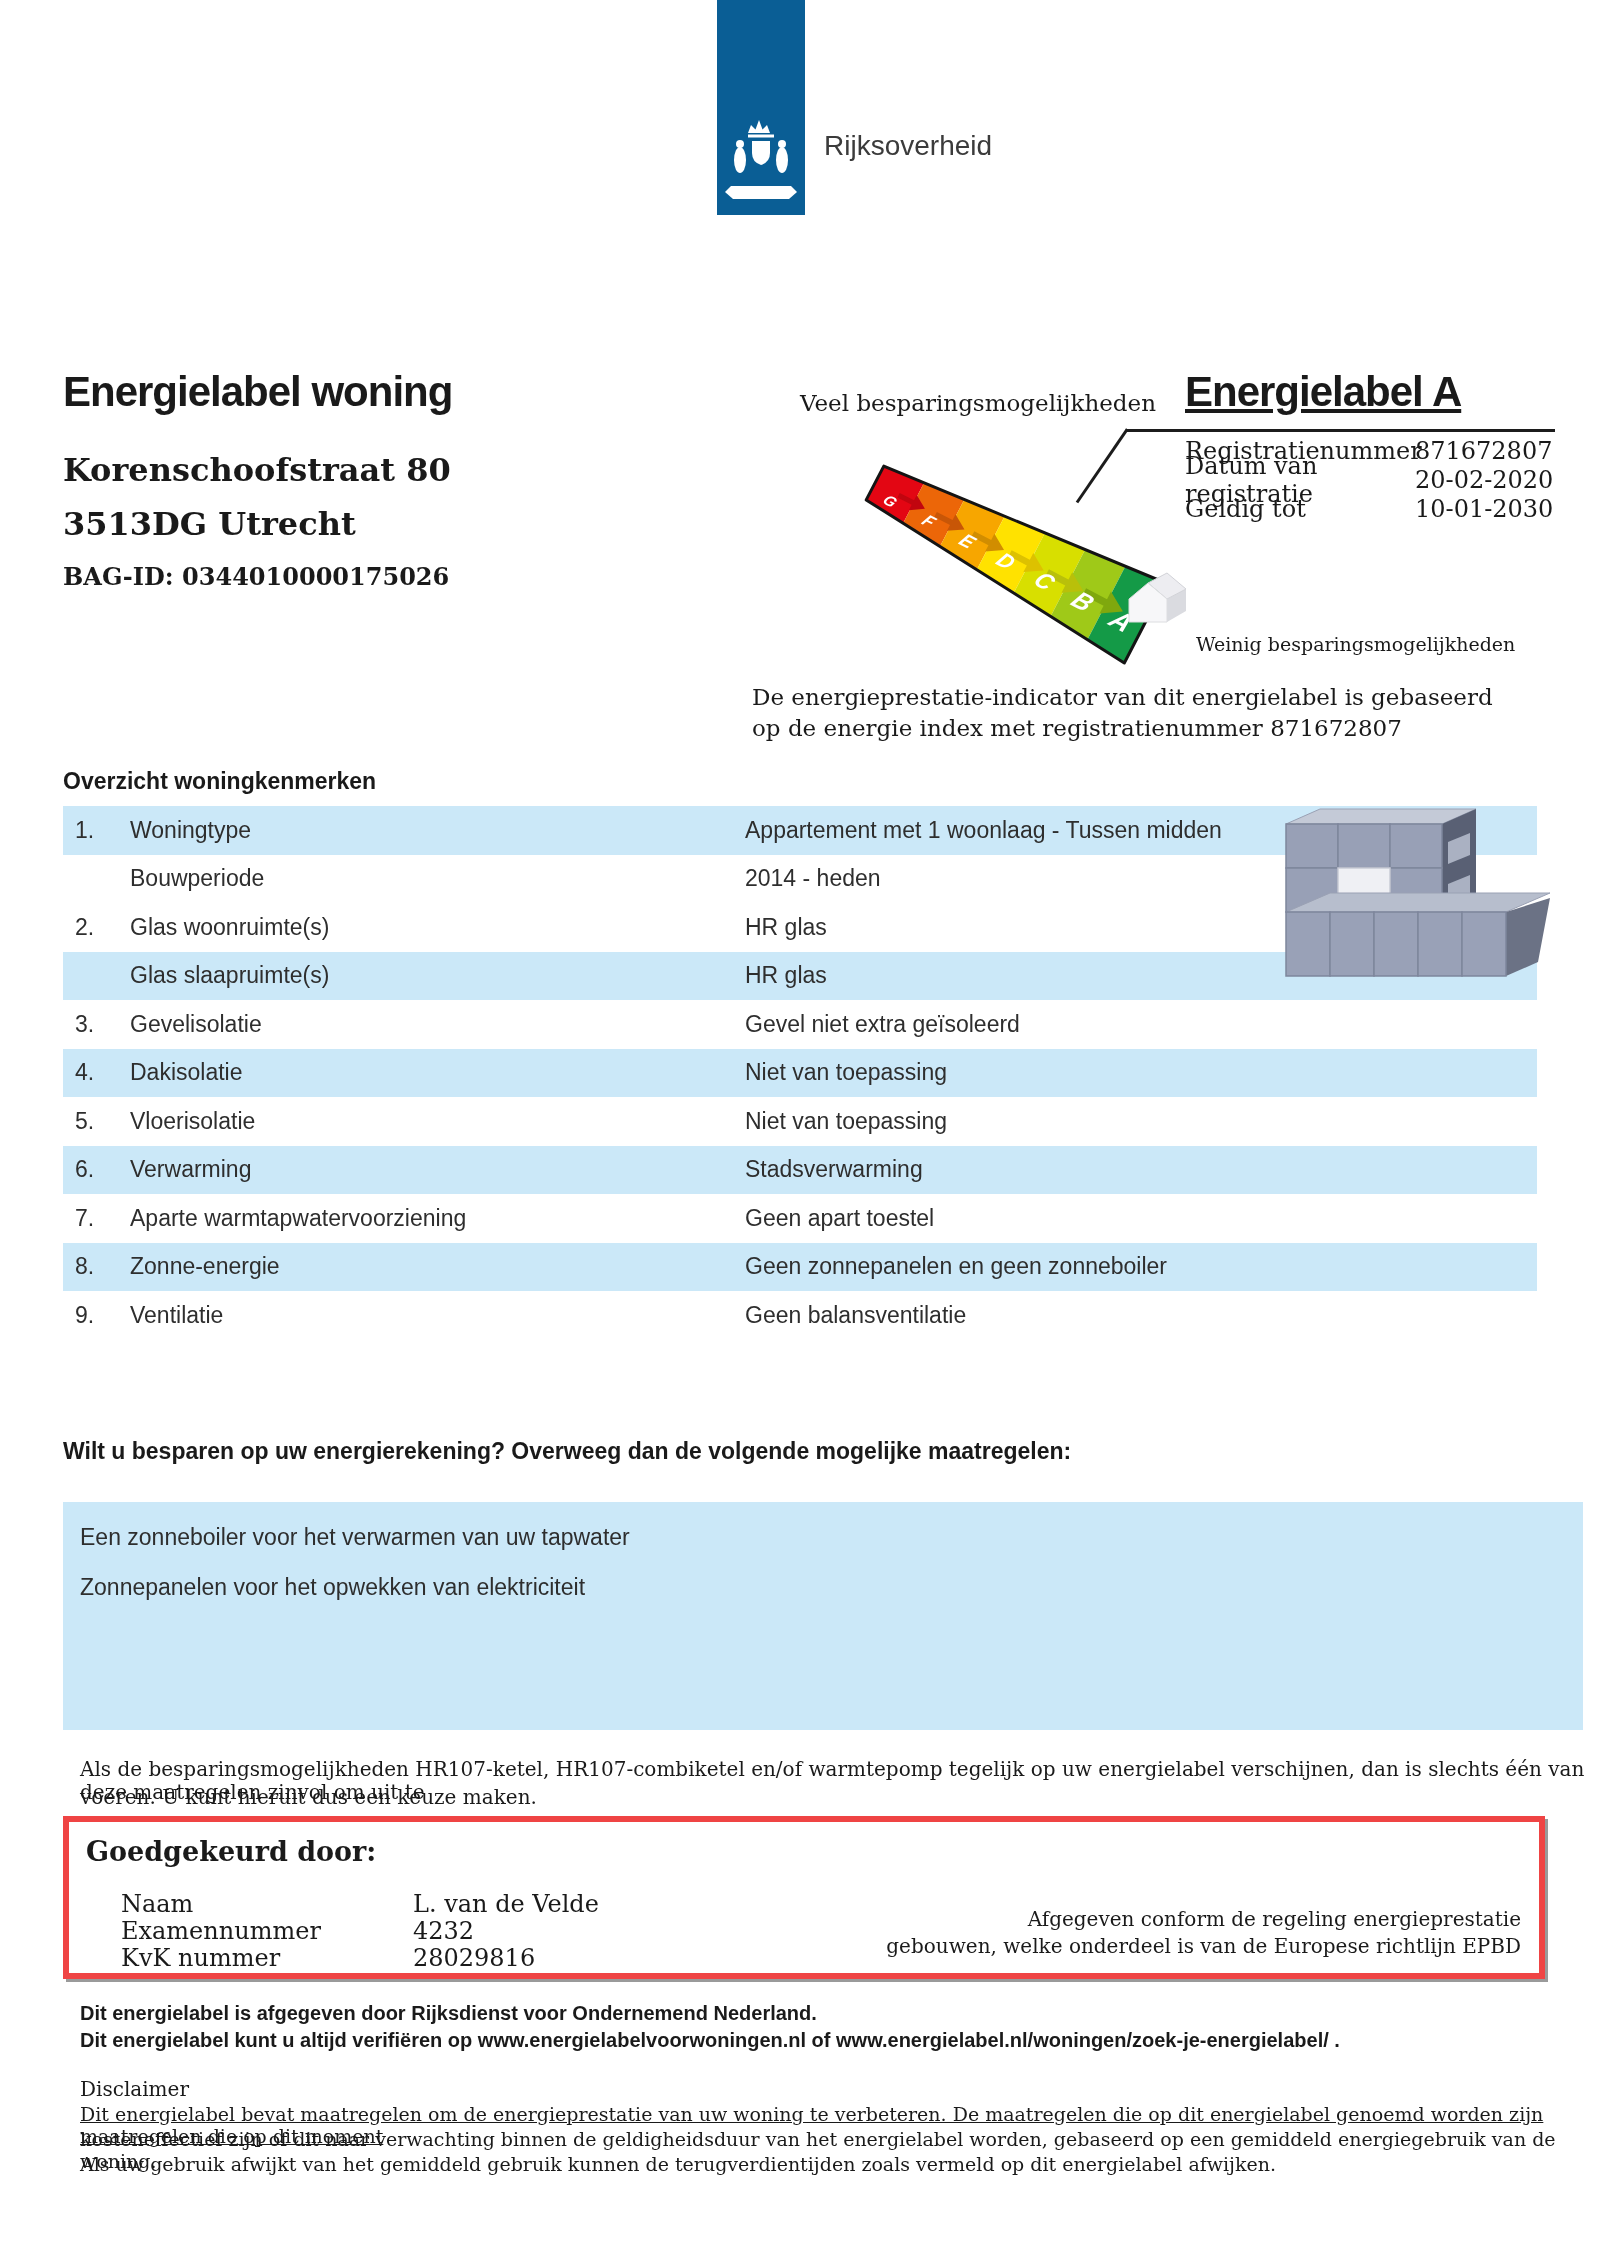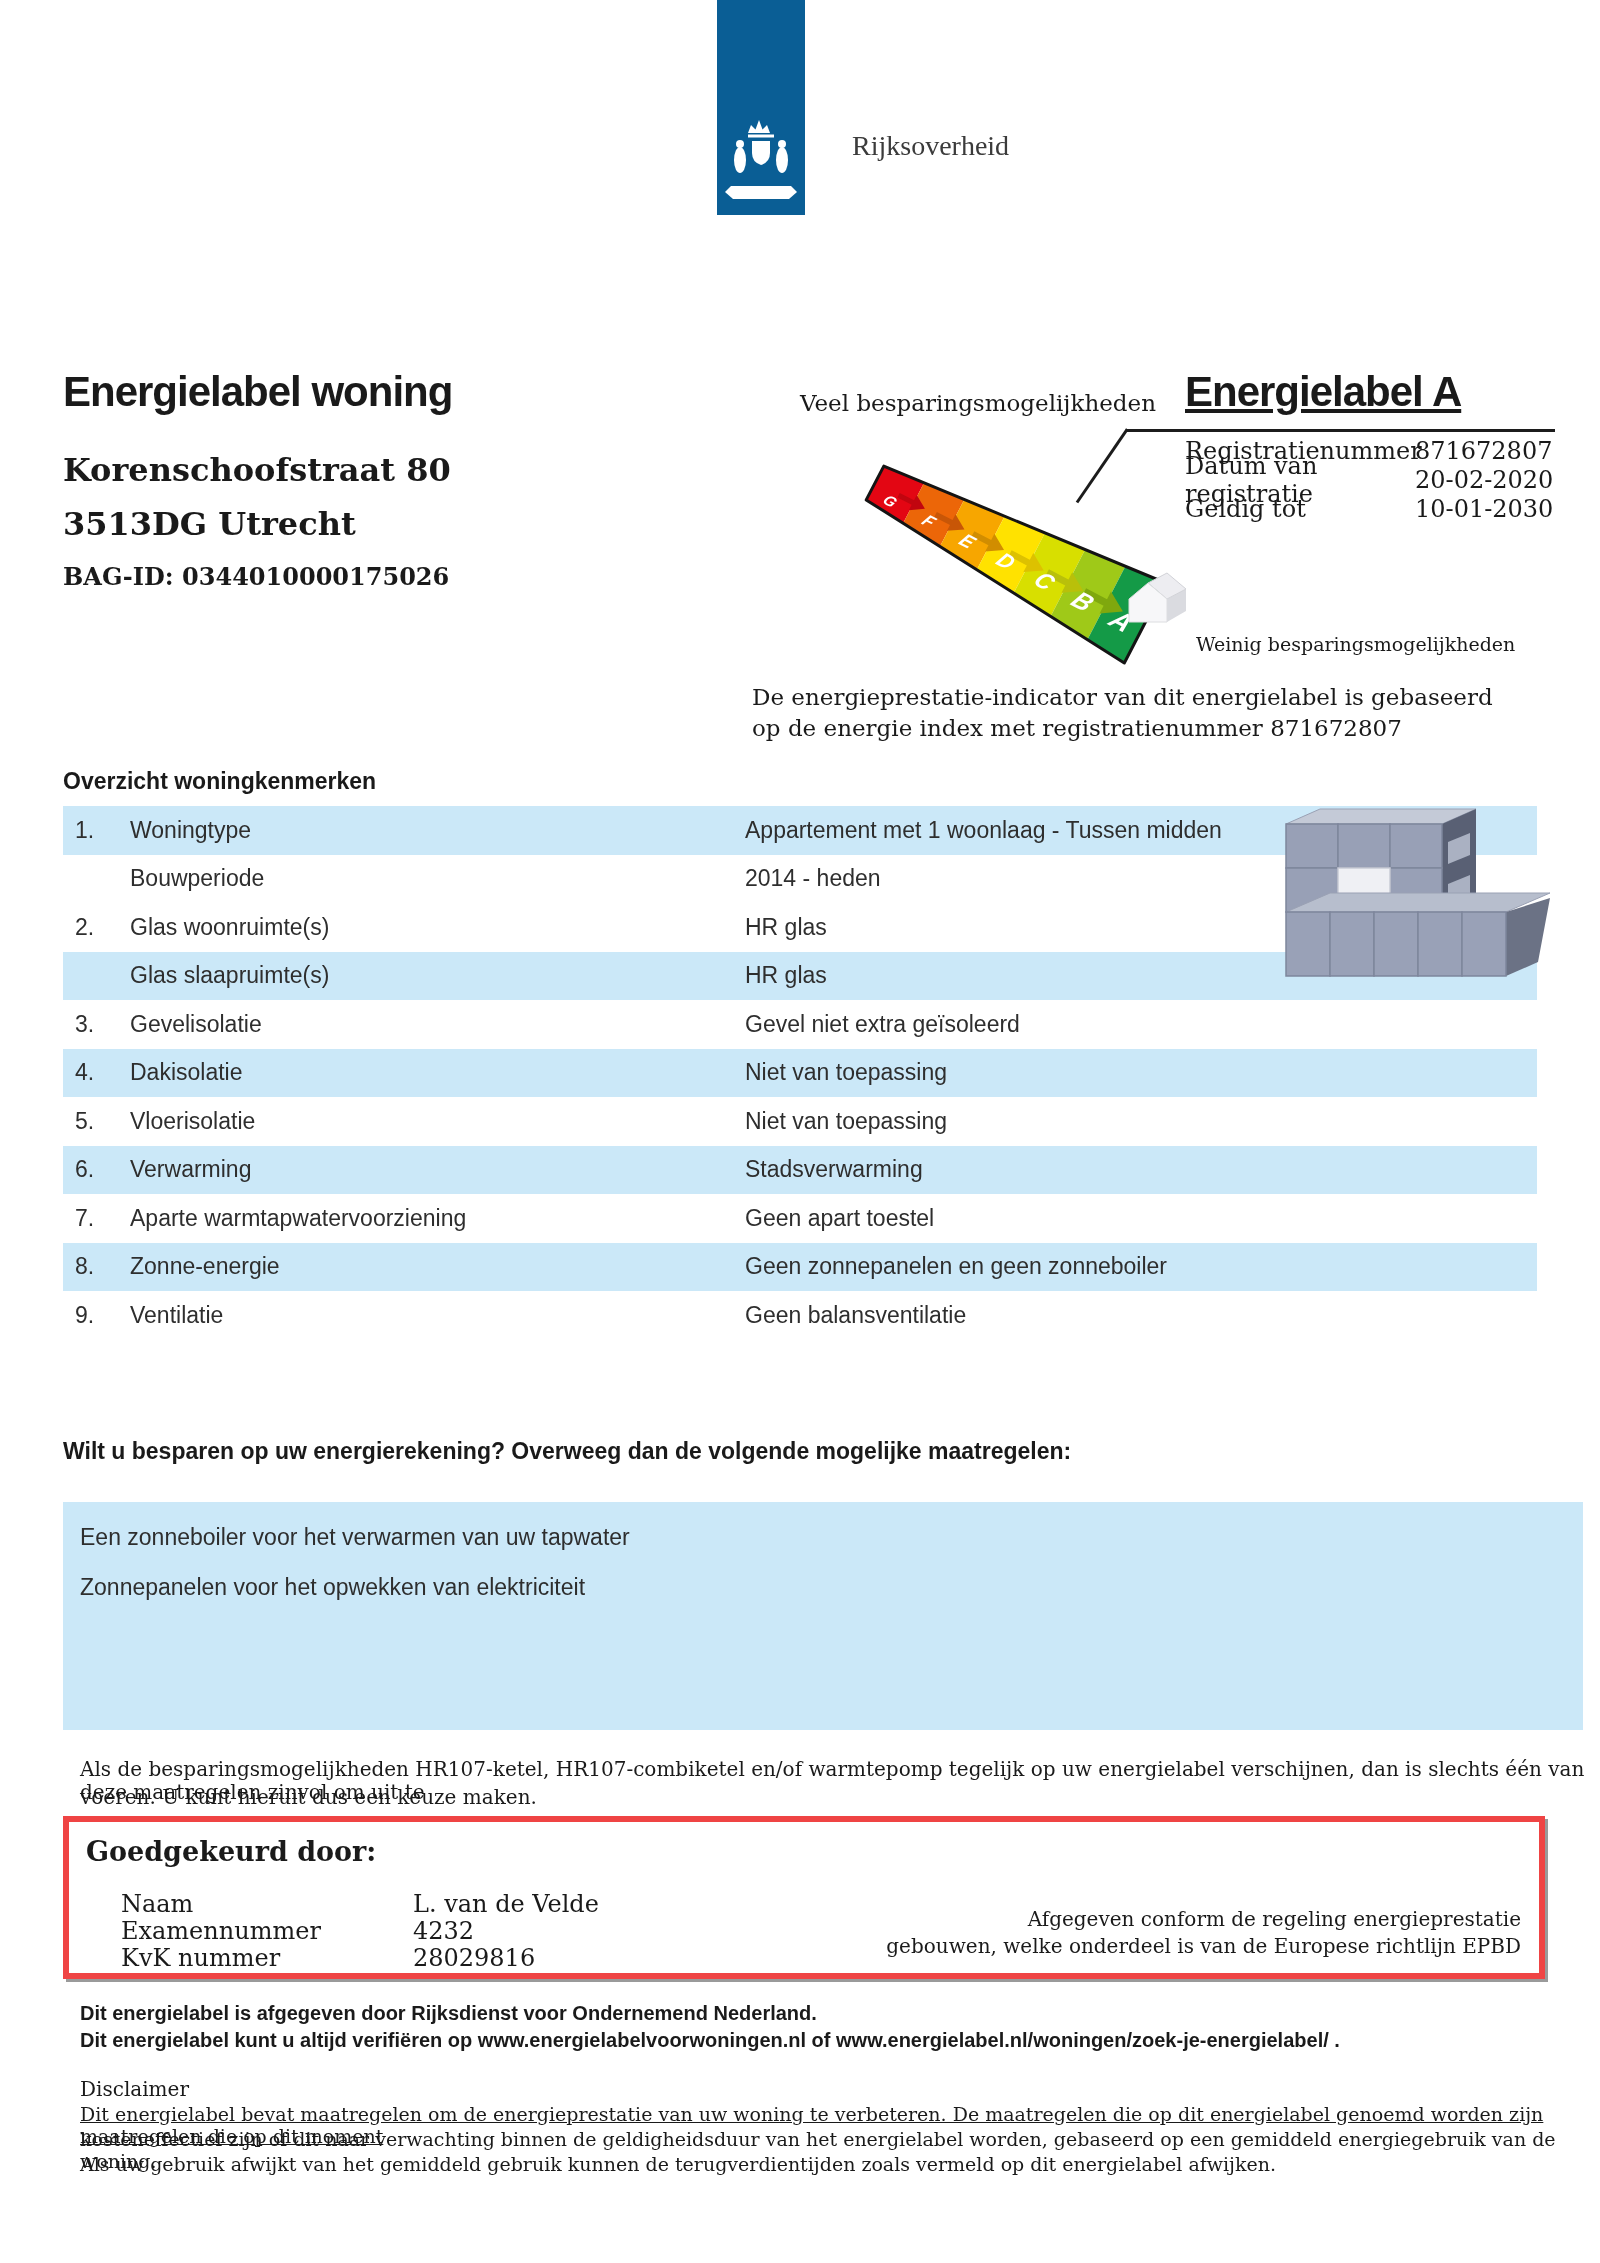--- a/index.html
+++ b/index.html
@@ -4,21 +4,21 @@
 <style>
   html,body{margin:0;padding:0;background:#fff;}
   .page{position:relative;width:1600px;height:2263px;background:#fff;overflow:hidden;
         font-family:"Liberation Sans",sans-serif;color:#1a1a1a;}
   .abs{position:absolute;line-height:1.15;}
   .sans-b{font-family:"Liberation Sans",sans-serif;font-weight:bold;}
   .serif{font-family:"DejaVu Serif",serif;}
   .serif-b{font-family:"DejaVu Serif",serif;font-weight:bold;}
 
   .logo-bar{position:absolute;left:717px;top:0;width:88px;height:215px;background:var(--brand-blue);}
-  .logo-word{position:absolute;left:852px;top:130px;font-family:Liberation Serif, serif;
+  .logo-word{position:absolute;left:824px;top:130px;font-family:Liberation Sans, sans-serif;
              font-size:28px;color:#3b3b3b;}
 
   .doc-title{left:63px;top:368px;font-size:42px;letter-spacing:-1px;}
   .addr1{left:63px;top:452px;font-size:32px;}
   .addr2{left:63px;top:506px;font-size:32px;}
   .bagid{left:63px;top:563px;font-size:24px;}
 
   .much-savings{left:800px;top:390px;font-size:23px;}
   .label-a{left:1185px;top:368px;font-size:42px;letter-spacing:-1px;text-decoration:underline;}
   .callout-h{position:absolute;left:1127px;top:429px;width:428px;height:3px;background:var(--line-dark);}

